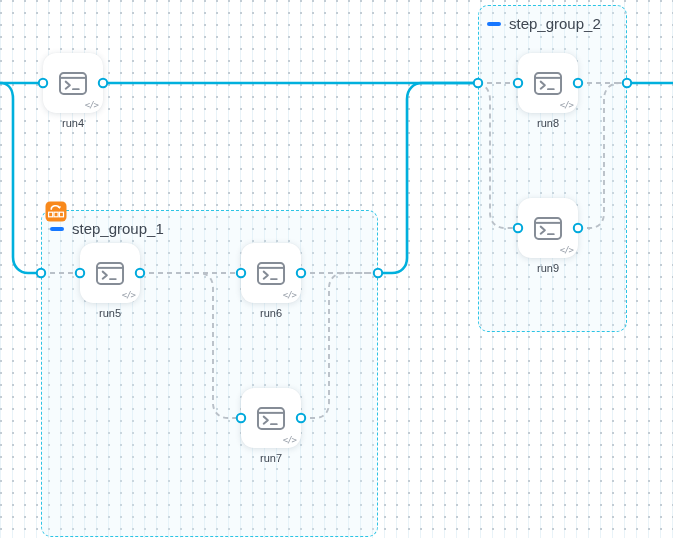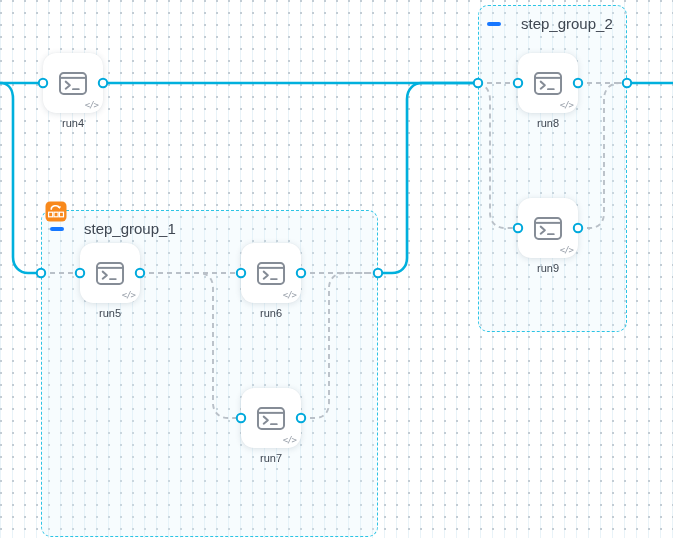--- a/index.html
+++ b/index.html
@@ -27,21 +27,21 @@
   }
   .group{
     position:absolute;
     border:1.6px dashed var(--group-border);
     border-radius:10px;
     background:var(--group-fill);
     box-sizing:border-box;
   }
   .group-header{
     position:absolute;top:10px;left:8px;
-    display:flex;align-items:center;gap:20px;white-space:nowrap;
+    display:flex;align-items:center;gap:8px;white-space:nowrap;
   }
   .collapse-bar{
     display:inline-block;width:14px;height:3.5px;border-radius:2px;
     background:var(--collapse-blue);cursor:pointer;
   }
   .group-title{
     font-size:15px;color:var(--label-color);line-height:16px;
   }
   .group-badge{position:absolute;left:3px;top:-10px;width:22px;height:21px;}
   svg.layer{position:absolute;left:0;top:0;pointer-events:none;}

